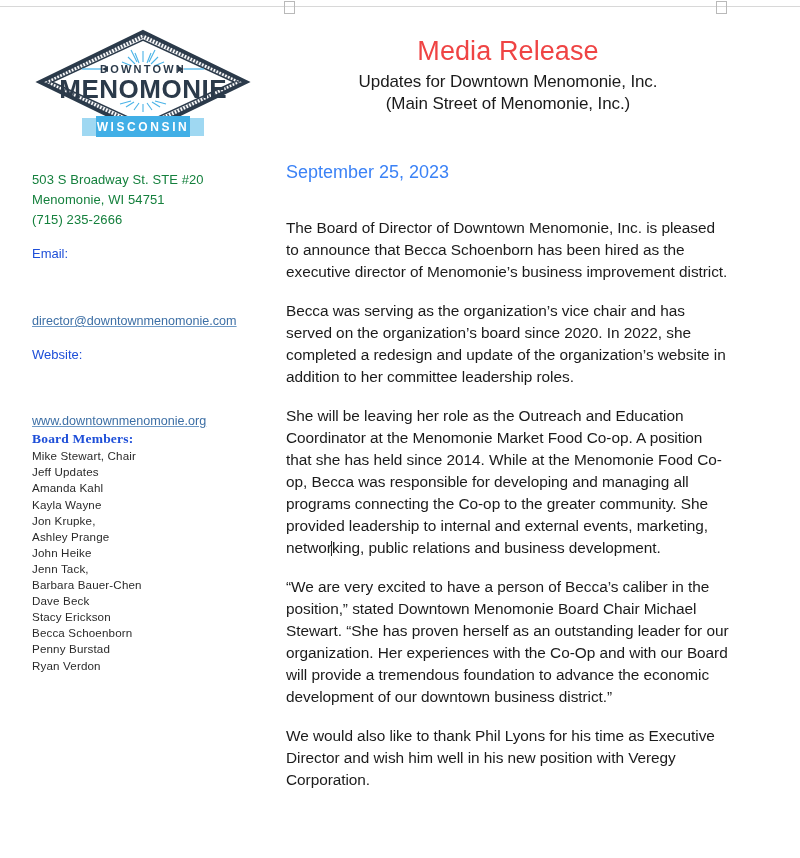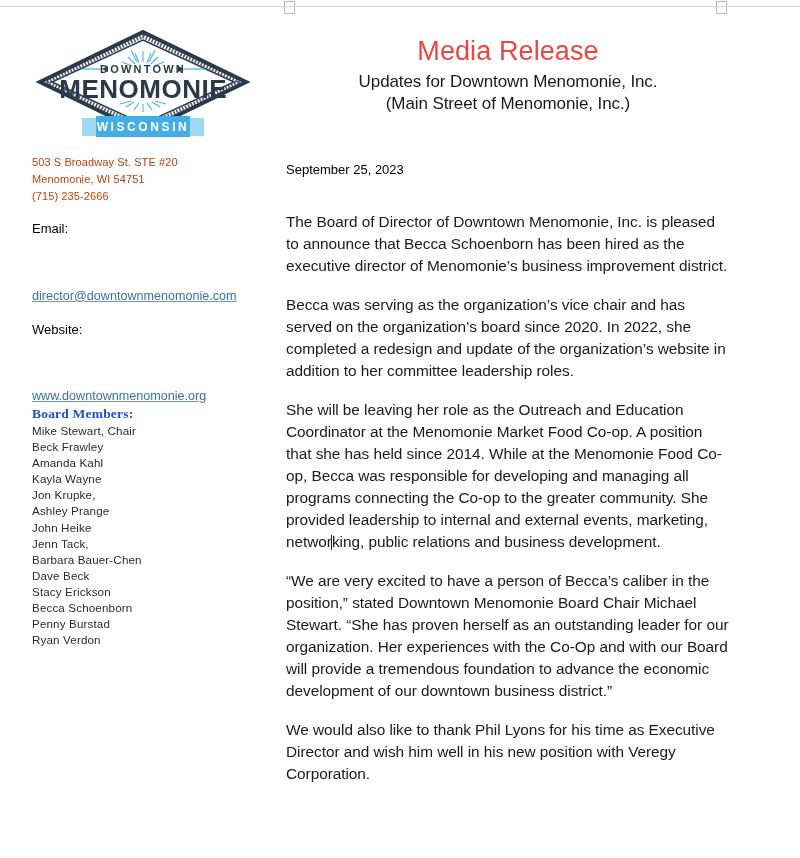--- a/index.html
+++ b/index.html
@@ -44,31 +44,31 @@
   
   .logo {
     position: relative;
     width: 218px;
     height: 120px;
     margin-left: 2px;
   }
   .logo svg { display: block; }
 
   .address-block {
-    margin-top: 8px;
-    font-size: 11px;
+    margin-top: 24px;
+    font-size: 13px;
     line-height: 1.55;
-    color: #c2410c;
+    color: #15803d;
     letter-spacing: .1px;
   }
   .spacer-sm { height: 14px; }
 
   .label-line {
     font-size: 13px;
-    color: #000000;
+    color: #1d4ed8;
     line-height: 1.5;
   }
   .link-line {
     font-size: 12.6px;
     color: #3d6fa5;
     text-decoration: underline;
     text-decoration-color: #6f9ac7;
     line-height: 1.5;
     display: inline-block;
     word-break: break-all;
@@ -143,22 +143,22 @@
   .doc-sub {
     font-size: 17px;
     text-align: center;
     color: #1b1b1b;
     line-height: 1.32;
     margin: 0;
     letter-spacing: -.1px;
   }
   .doc-date {
     margin-top: 46px;
-    font-size: 13px;
-    color: #000000;
+    font-size: 18px;
+    color: #3b82f6;
   }
   .body-text { margin-top: 34px; }
   .body-text p {
     font-size: 15.4px;
     line-height: 1.43;
     color: #1b1b1b;
     margin: 0 0 17px 0;
     letter-spacing: -.05px;
   }
   .body-text p:last-child { margin-bottom: 0; }
@@ -235,21 +235,21 @@
 
   <div class="spacer-sm"></div>
 
   <div class="label-line">Website:</div>
   <a class="link-line" href="#">www.downtownmenomonie.org</a>
 
   
   <div class="board-head">Board Members:</div>
   <ul class="board-list" id="board-list">
       <li>Mike Stewart, Chair</li>
-      <li>Beck Frawley</li>
+      <li>Jeff Updates</li>
       <li>Amanda Kahl</li>
       <li>Kayla Wayne</li>
       <li>Jon <span class="sp-red">Krupke,</span></li>
       <li>Ashley Prange</li>
       <li>John Heike</li>
       <li>Jenn Tack,</li>
       <li>Barbara Bauer-Chen</li>
       <li>Dave Beck</li>
       <li>Stacy Erickson</li>
       <li>Becca <span class="sp-red">Schoenborn</span></li>

